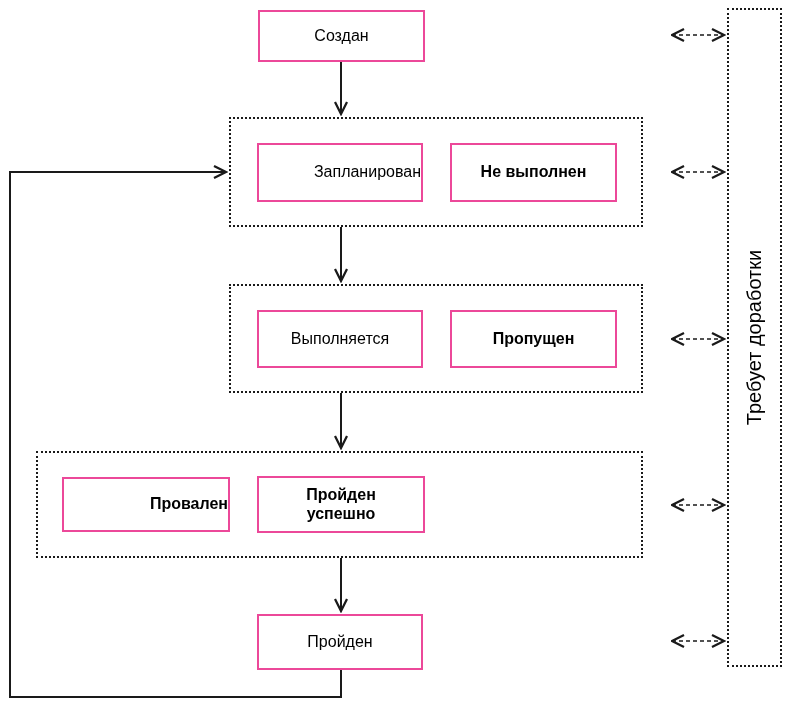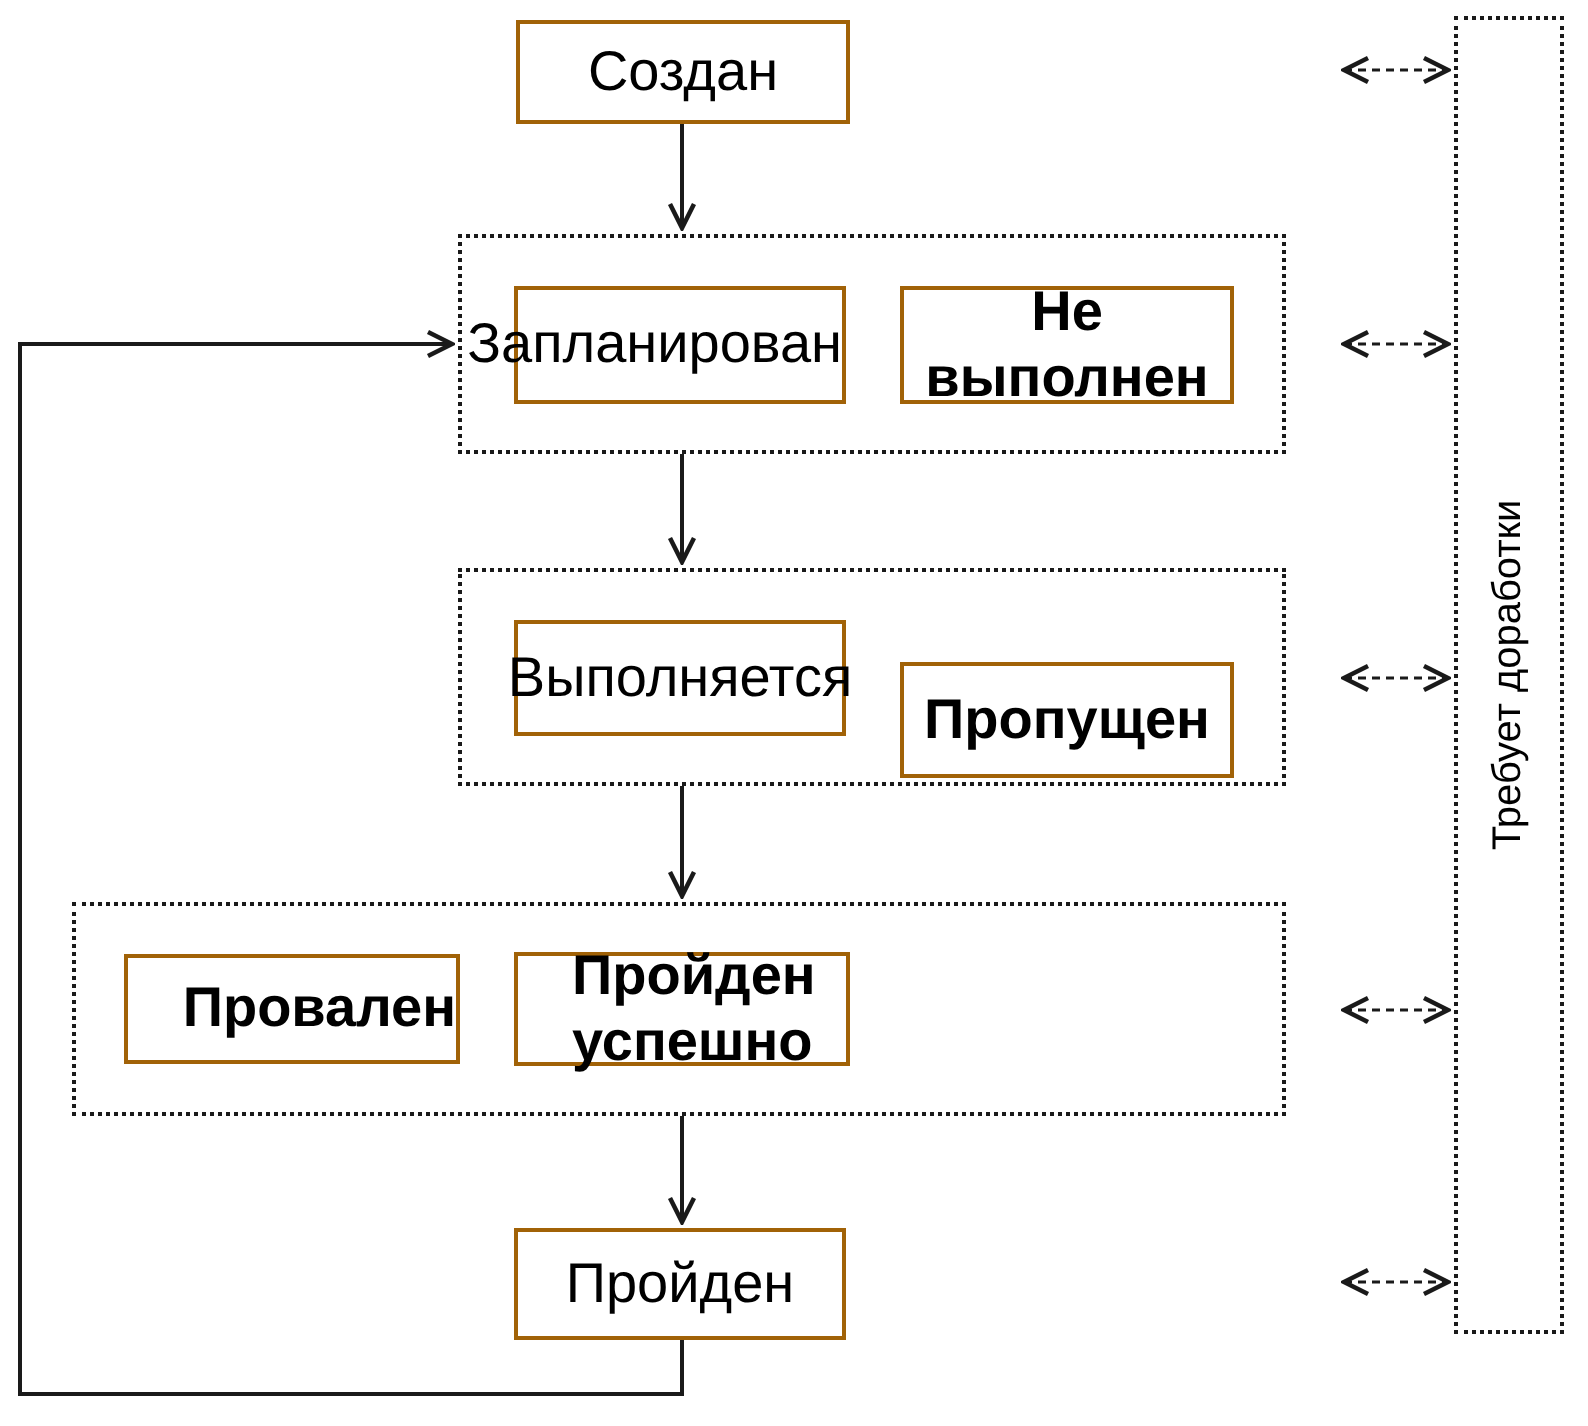--- a/index.html
+++ b/index.html
@@ -17,27 +17,27 @@
   }
   svg.connectors {
     position: absolute;
     left: 0; top: 0;
     width: 794px;
     height: 713px;
   }
   .state-box {
     position: absolute;
     box-sizing: border-box;
-    border: 2px solid #a16207;
+    border: 2px solid #ec4899;
     background: #ffffff;
     display: flex;
     align-items: center;
     justify-content: center;
     text-align: center;
-    font-size: 28px;
+    font-size: 16px;
     color: #000000;
     line-height: 1.15;
     z-index: 2;
   }
   .state-box.bold { font-weight: bold; }
   .group-box {
     position: absolute;
     box-sizing: border-box;
     border: 2px dotted #1a1a1a;
     background: transparent;
@@ -59,21 +59,21 @@
     font-size: 20px;
     color: #000000;
   }
   
   .n-created   { left: 258px; top: 10px;  width: 167px; height: 52px; }
   .g-planned   { left: 229px; top: 117px; width: 414px; height: 110px; }
   .n-planned   { left: 257px; top: 143px; width: 166px; height: 59px; justify-content: flex-end; }
   .n-notexec   { left: 450px; top: 143px; width: 167px; height: 59px; }
   .g-executing { left: 229px; top: 284px; width: 414px; height: 109px; }
   .n-inprog    { left: 257px; top: 310px; width: 166px; height: 58px; }
-  .n-skipped   { left: 450px; top: 310px; width: 167px; height: 58px; margin-top: 21px; }
+  .n-skipped   { left: 450px; top: 310px; width: 167px; height: 58px; }
   .g-results   { left: 36px;  top: 451px; width: 607px; height: 107px; }
   .n-failed    { left: 62px;  top: 477px; width: 168px; height: 55px; justify-content: flex-end; }
   .n-passed    { left: 257px; top: 476px; width: 168px; height: 57px; }
   .n-blocked   { left: 450px; top: 476px; width: 167px; height: 55px; }
   .n-closed    { left: 257px; top: 614px; width: 166px; height: 56px; }
   .p-rework    { left: 727px; top: 8px;   width: 55px;  height: 659px; }
   .n-passed .label-wrap { max-width: 110px; }
 </style>
 </head>
 <body>

